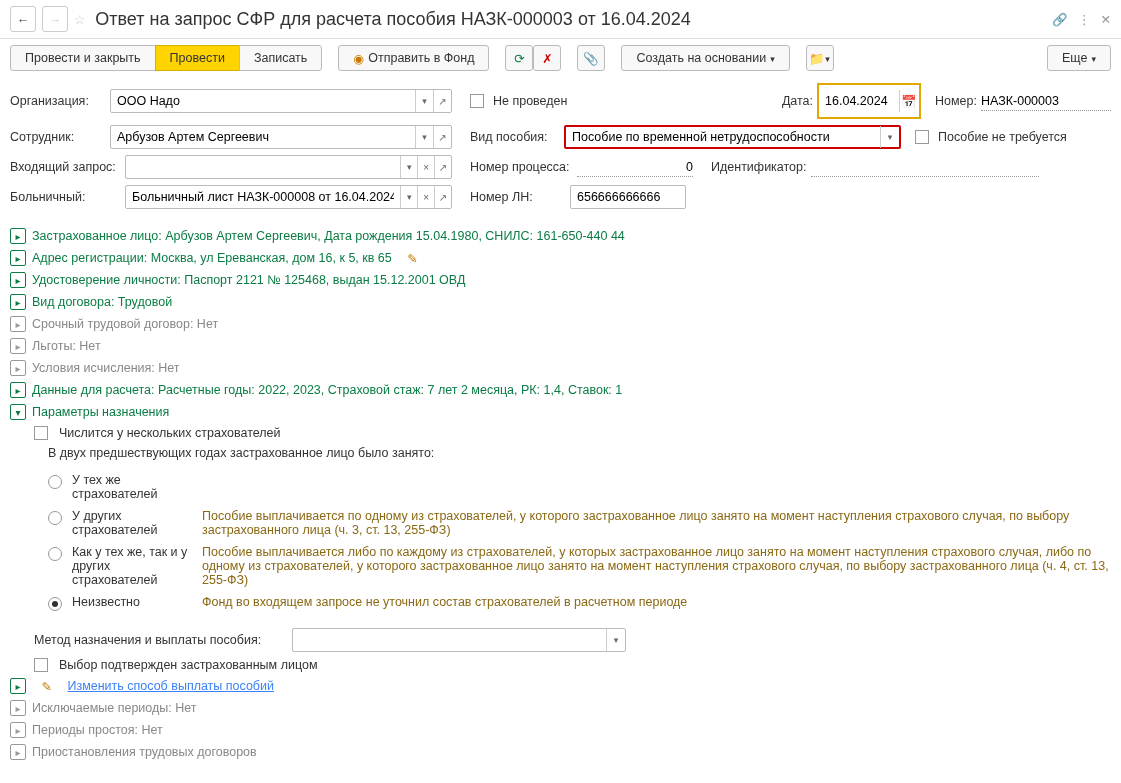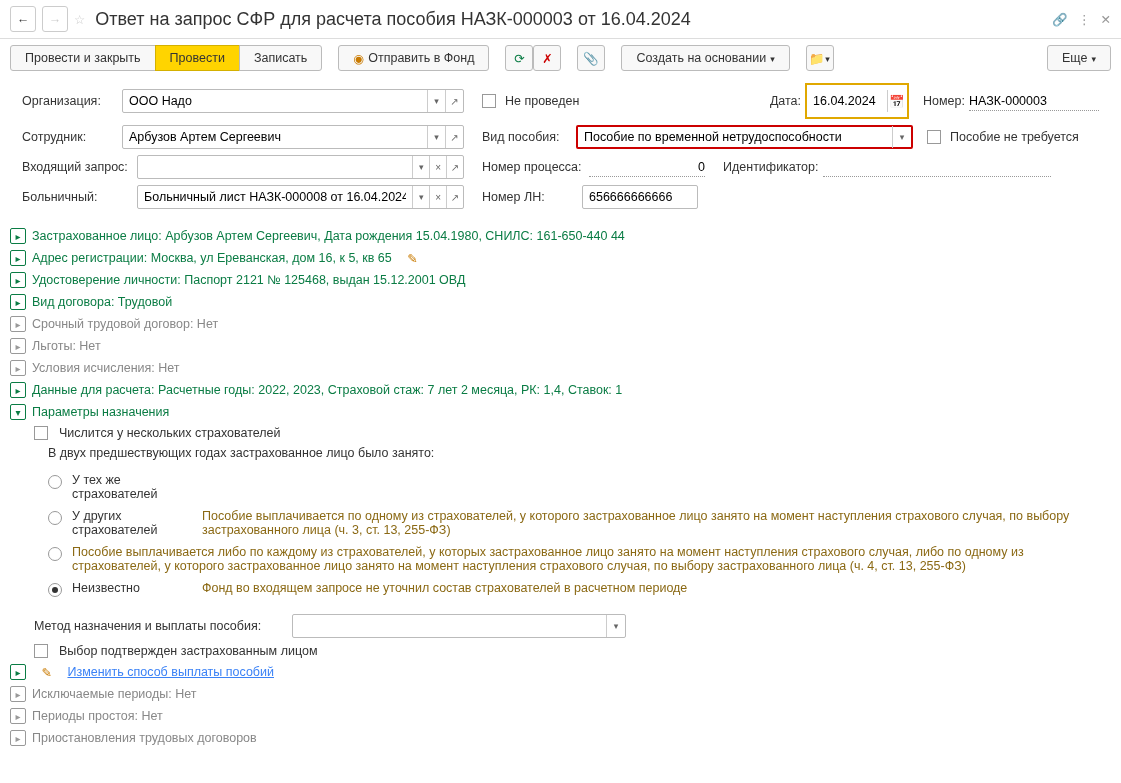--- a/index.html
+++ b/index.html
@@ -11,21 +11,21 @@
 .header-right { margin-left: auto; display: flex; gap: 10px; color: #999; }
 .toolbar { display: flex; align-items: center; padding: 6px 10px; gap: 4px; flex-wrap: wrap; }
 .btn { border: 1px solid #bbb; background: #f8f8f8; padding: 4px 14px; border-radius: 3px; cursor: pointer; font-size: 12.5px; height: 26px; display: inline-flex; align-items: center; gap: 4px; }
 .btn-yellow { background: #ffd400; border-color: #d4b000; }
 .btn-group { display: flex; }
 .btn-group .btn { border-radius: 0; margin-left: -1px; }
 .btn-group .btn:first-child { border-radius: 3px 0 0 3px; margin-left: 0; }
 .btn-group .btn:last-child { border-radius: 0 3px 3px 0; }
 .sep { width: 8px; }
 .icon-btn { width: 28px; height: 26px; border: 1px solid #bbb; background: #f8f8f8; border-radius: 3px; display: inline-flex; align-items: center; justify-content: center; cursor: pointer; }
-.form { padding: 6px 22px; }
+.form { padding: 6px 10px; }
 .form-row { display: flex; align-items: center; margin-bottom: 6px; gap: 4px; }
 .label { color: #333; }
 .input-wrap { display: flex; align-items: center; border: 1px solid #bbb; background: #fff; height: 24px; border-radius: 2px; }
 .input-wrap input { border: none; padding: 3px 6px; height: 22px; font-size: 12.5px; outline: none; width: 100%; background: transparent; }
 .input-wrap .mini { width: 20px; height: 22px; border-left: 1px solid #ccc; display: inline-flex; align-items: center; justify-content: center; cursor: pointer; color: #666; font-size: 10px; }
 .checkbox { width: 14px; height: 14px; border: 1px solid #999; display: inline-block; vertical-align: middle; margin-right: 5px; }
 .date-wrap { border: 2px solid #e0a800; display: flex; align-items: center; height: 36px; }
 .date-wrap input { border: none; padding: 3px 6px; width: 80px; font-size: 12.5px; outline: none; }
 .date-wrap .cal { width: 20px; height: 22px; border-left: 1px solid #ccc; display: inline-flex; align-items: center; justify-content: center; color: #666; }
 .red-border { border: 2px solid #c00 !important; }
@@ -216,20 +216,21 @@
           <span class="radio"></span>
           <span class="radio-label">У тех же страхователей</span>
         </div>
       <div class="radio-row">
           <span class="radio"></span>
           <span class="radio-label">У других страхователей</span>
           <span class="radio-desc">Пособие выплачивается по одному из страхователей, у которого застрахованное лицо занято на момент наступления страхового случая, по выбору застрахованного лица (ч. 3, ст. 13, 255-ФЗ)</span>
         </div>
       <div class="radio-row">
           <span class="radio"></span>
+          <span class="radio-label">Как у тех же, так и у других страхователей</span>
           <span class="radio-desc">Пособие выплачивается либо по каждому из страхователей, у которых застрахованное лицо занято на момент наступления страхового случая, либо по одному из страхователей, у которого застрахованное лицо занято на момент наступления страхового случая, по выбору застрахованного лица (ч. 4, ст. 13, 255-ФЗ)</span>
         </div>
       <div class="radio-row">
           <span class="radio checked"></span>
           <span class="radio-label">Неизвестно</span>
           <span class="radio-desc">Фонд во входящем запросе не уточнил состав страхователей в расчетном периоде</span>
         </div>
     </div>
     <div class="tree-row" style="margin-top:10px">
       <span class="label" style="width:252px">Метод назначения и выплаты пособия:</span>

